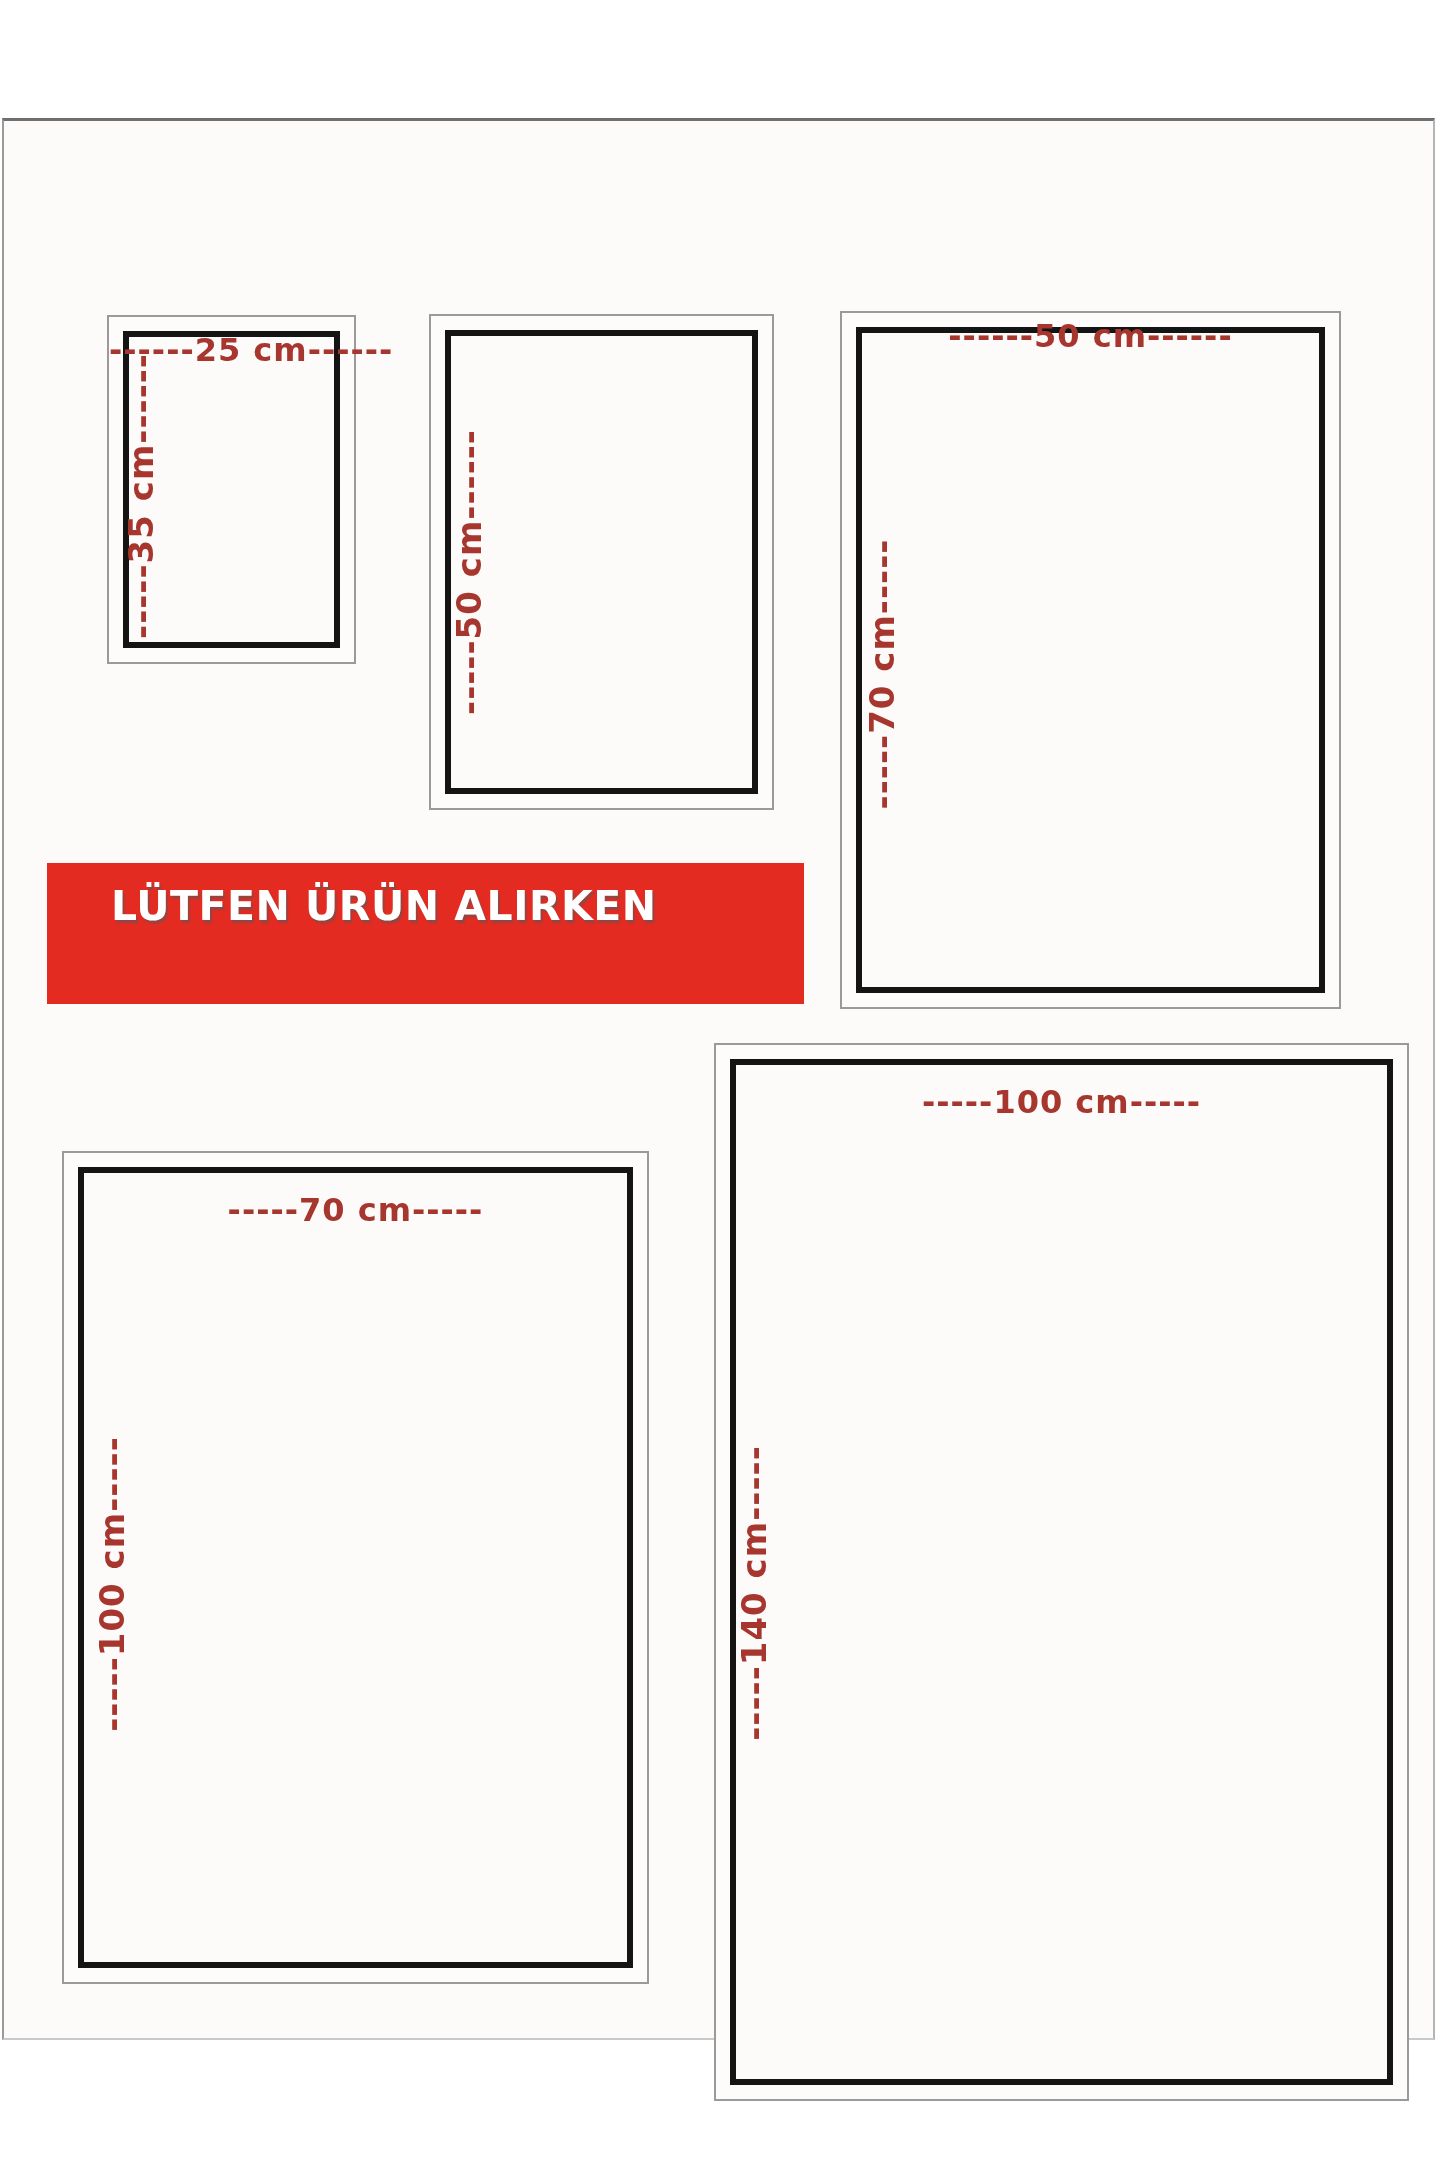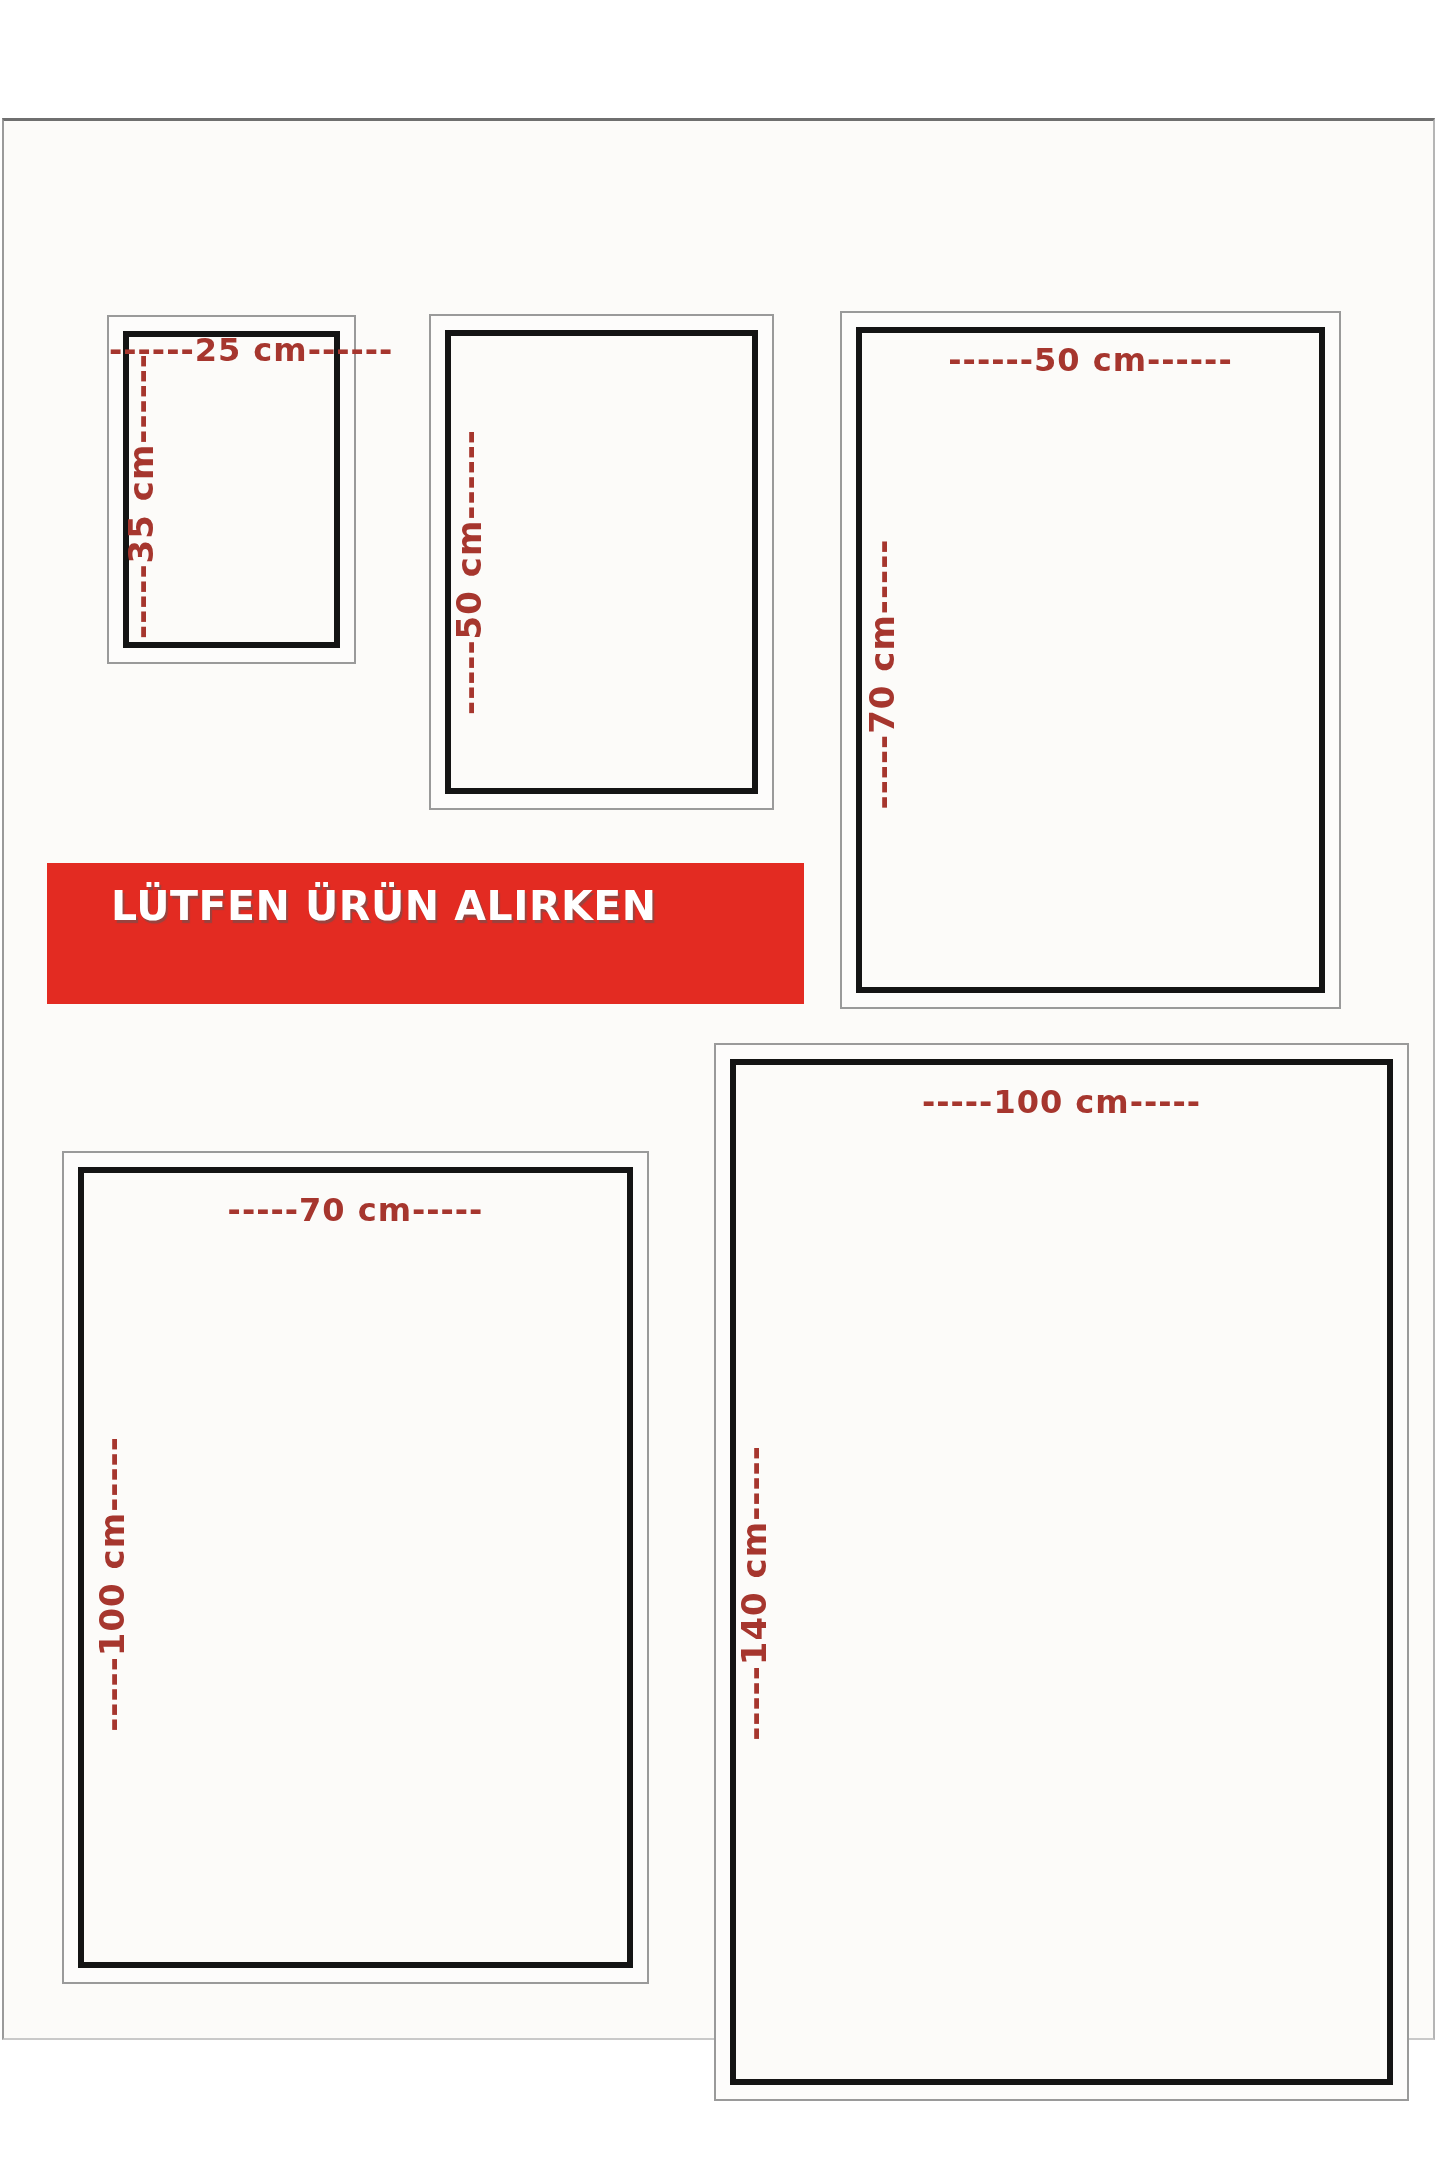--- a/index.html
+++ b/index.html
@@ -59,21 +59,21 @@
     white-space: nowrap;
   }
   
   .box-a { left: 103px; top: 194px; width: 249px; height: 349px; }
   .box-b { left: 425px; top: 193px; width: 345px; height: 496px; }
   .box-c { left: 836px; top: 190px; width: 501px; height: 698px; }
   .box-d { left: 58px;  top: 1030px; width: 587px; height: 833px; }
   .box-e { left: 710px; top: 922px;  width: 695px; height: 1058px; }
 
   .box-a .wlabel, .box-b .wlabel { top: 14px; }
-  .box-c .wlabel { top: 28px; }
+  .box-c .wlabel { top: 4px; }
   .box-d .wlabel, .box-e .wlabel { top: 38px; }
 
   .box-a .hlabel { left: 12px; }
   .box-b .hlabel { left: 18px; }
   .box-c .hlabel { left: 20px; }
   .box-d .hlabel { left: 28px; }
   .box-e .hlabel { left: 18px; }
 
   
   .banner {

